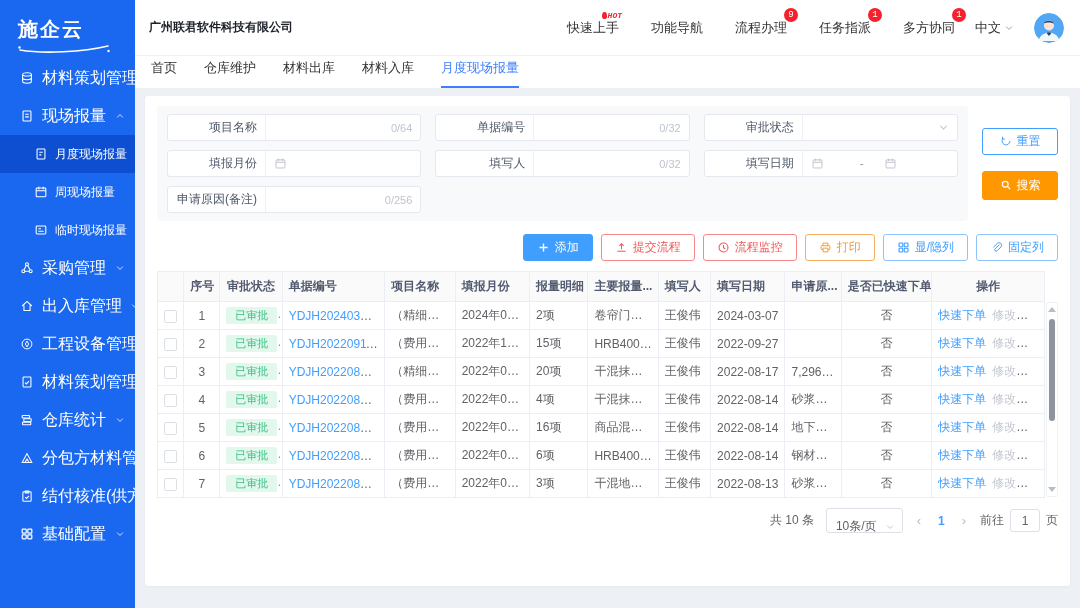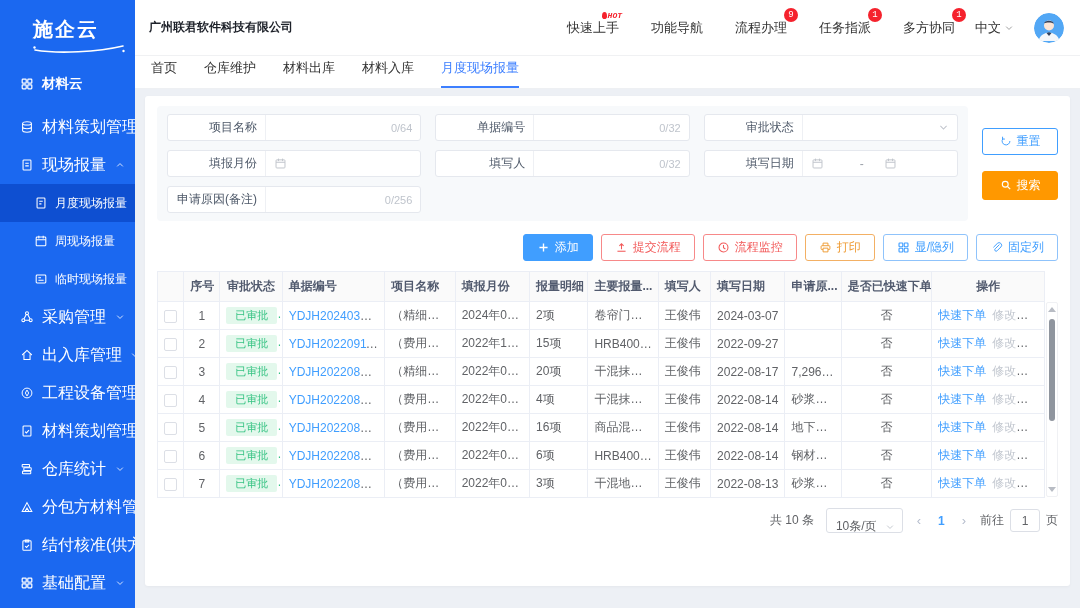--- a/index.html
+++ b/index.html
@@ -1,21 +1,21 @@
 <!DOCTYPE html>
 <html><head>
 <meta charset="utf-8">
 <style>
   * { margin:0; padding:0; box-sizing:border-box; font-family:"Liberation Sans","DejaVu Sans",sans-serif; }
   html,body { width:1080px; height:608px; overflow:hidden; background:#edf0f5; }
   .app { display:flex; width:1080px; height:608px; }
 
   
   .sidebar { width:135px; flex-shrink:0; background:#1b68f0; color:#fff; overflow:hidden; }
-  .logo { padding:16px 0 6px 33px; }
+  .logo { padding:16px 0 6px 18px; }
   .logo-text { font-size:20px; font-weight:bold; letter-spacing:2px; }
   .logo svg.swoosh { display:block; margin-top:2px; width:92px; height:8px; }
   .side-section { display:flex; align-items:center; gap:8px; padding:16px 12px 15px 20px; font-size:13.5px; font-weight:bold; cursor:pointer; }
   .side-item { display:flex; align-items:center; gap:8px; padding:0 10px 0 20px; height:38px; font-size:16px; cursor:pointer; white-space:nowrap; }
   .side-item .chev { margin-left:auto; opacity:.85; width:10px; height:10px; flex-shrink:0; }
   .sub-item { display:flex; align-items:center; gap:7px; padding-left:34px; height:38px; font-size:12px; cursor:pointer; white-space:nowrap; }
   .sub-item.active { background:#0e4fd1; }
   .icn { display:inline-flex; width:14px; height:14px; flex-shrink:0; }
   .icn svg { width:100%; height:100%; }
 
@@ -95,33 +95,20 @@
 <div class="app">
 
   <aside class="sidebar">
     <div class="logo">
       <div class="logo-text">施企云</div>
       <svg class="swoosh" viewBox="0 0 92 8">
         <path d="M2 5 C 25 9, 65 7, 90 1" fill="none" stroke="#fff" stroke-width="1.6" stroke-linecap="round"></path>
         <circle cx="1.5" cy="2.5" r="1.2" fill="#fff"></circle>
           <circle cx="90.5" cy="6" r="1.2" fill="#fff"></circle>
       </svg>
-    </div>
-    <div class="side-section">
-      <span class="icn">
-          <svg viewBox="0 0 16 16">
-            <g fill="none" stroke="currentColor" stroke-width="1.4">
-              <rect x="2.5" y="2.5" width="4.6" height="4.6" rx=".8"></rect>
-              <rect x="8.9" y="2.5" width="4.6" height="4.6" rx=".8"></rect>
-              <rect x="2.5" y="8.9" width="4.6" height="4.6" rx=".8"></rect>
-              <rect x="8.9" y="8.9" width="4.6" height="4.6" rx=".8"></rect>
-            </g>
-          </svg>
-        </span>
-      <span>材料云</span>
     </div>
     <nav id="side-menu">
         <div class="side-item">
           <span class="icn">
             <svg viewBox="0 0 16 16">
               <g fill="none" stroke="currentColor" stroke-width="1.2">
                 <ellipse cx="8" cy="3.9" rx="5" ry="1.8"></ellipse>
                 <path d="M3 3.9v8.2c0 1 2.2 1.9 5 1.9s5-.9 5-1.9V3.9"></path>
                 <path d="M3 8c0 1 2.2 1.9 5 1.9S13 9 13 8"></path>
               </g>

